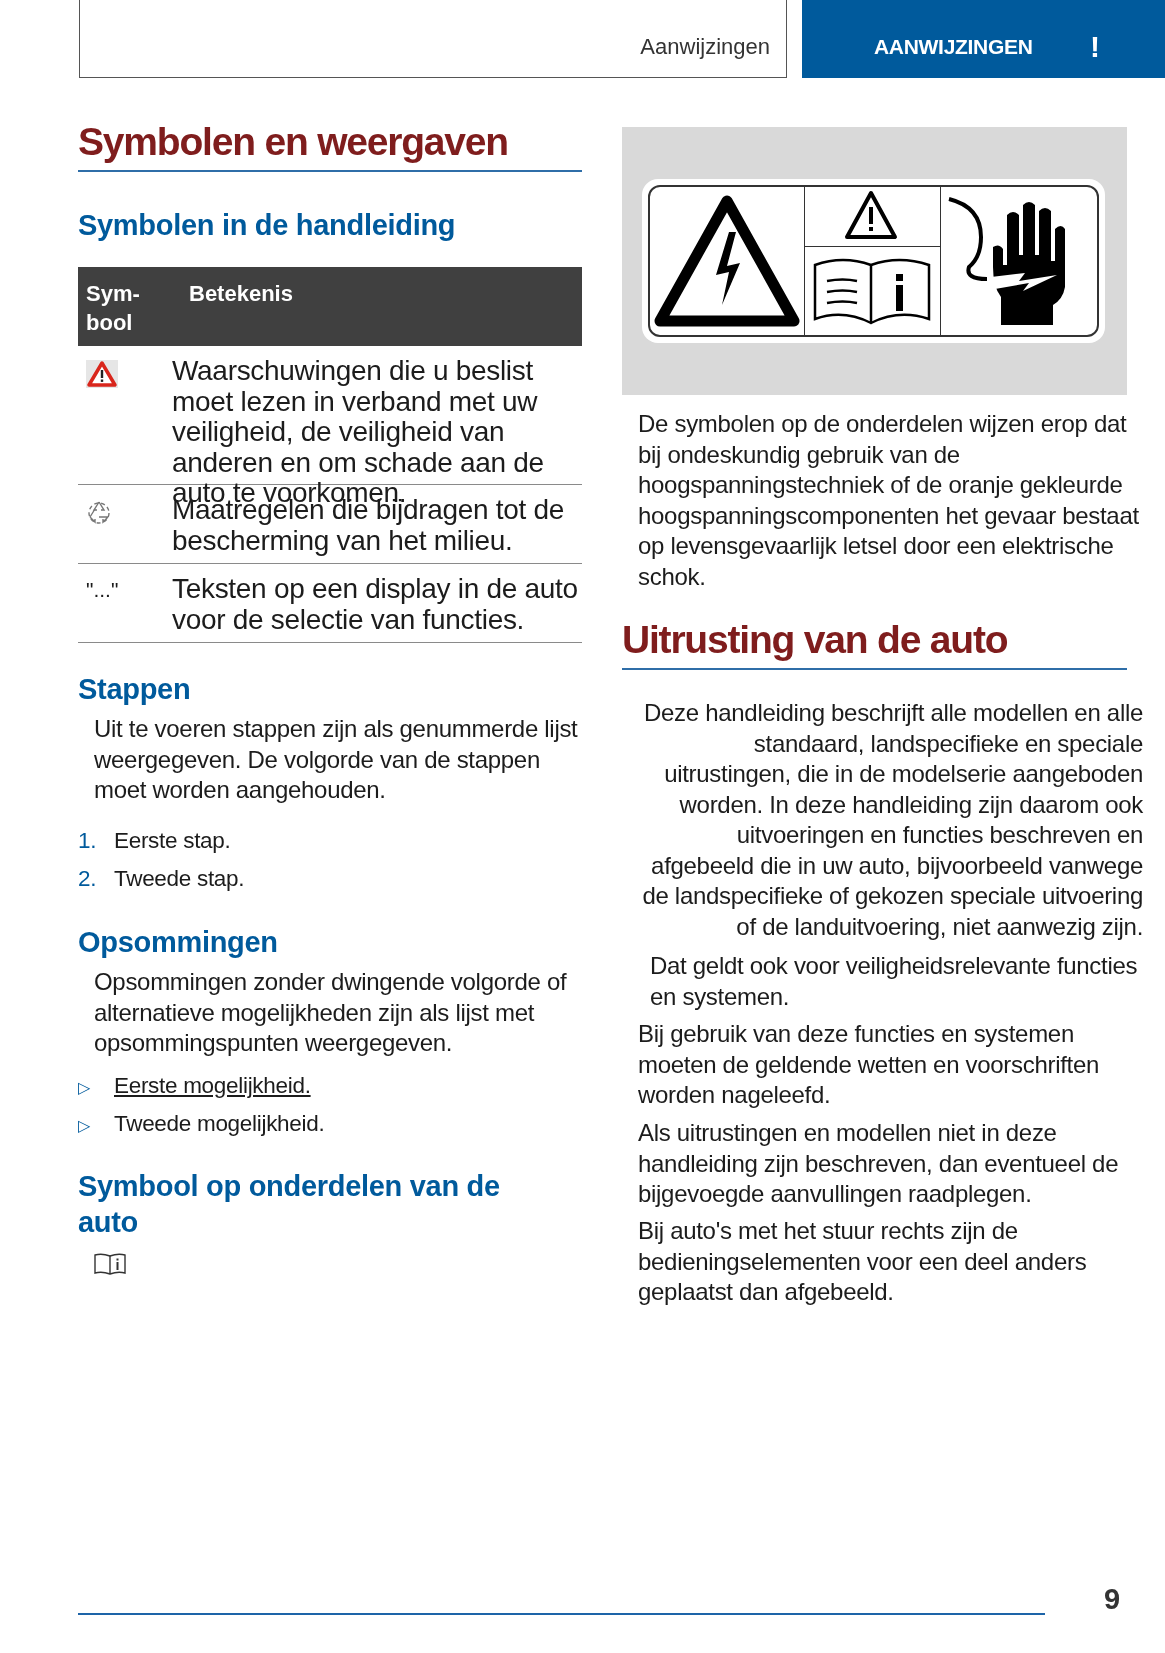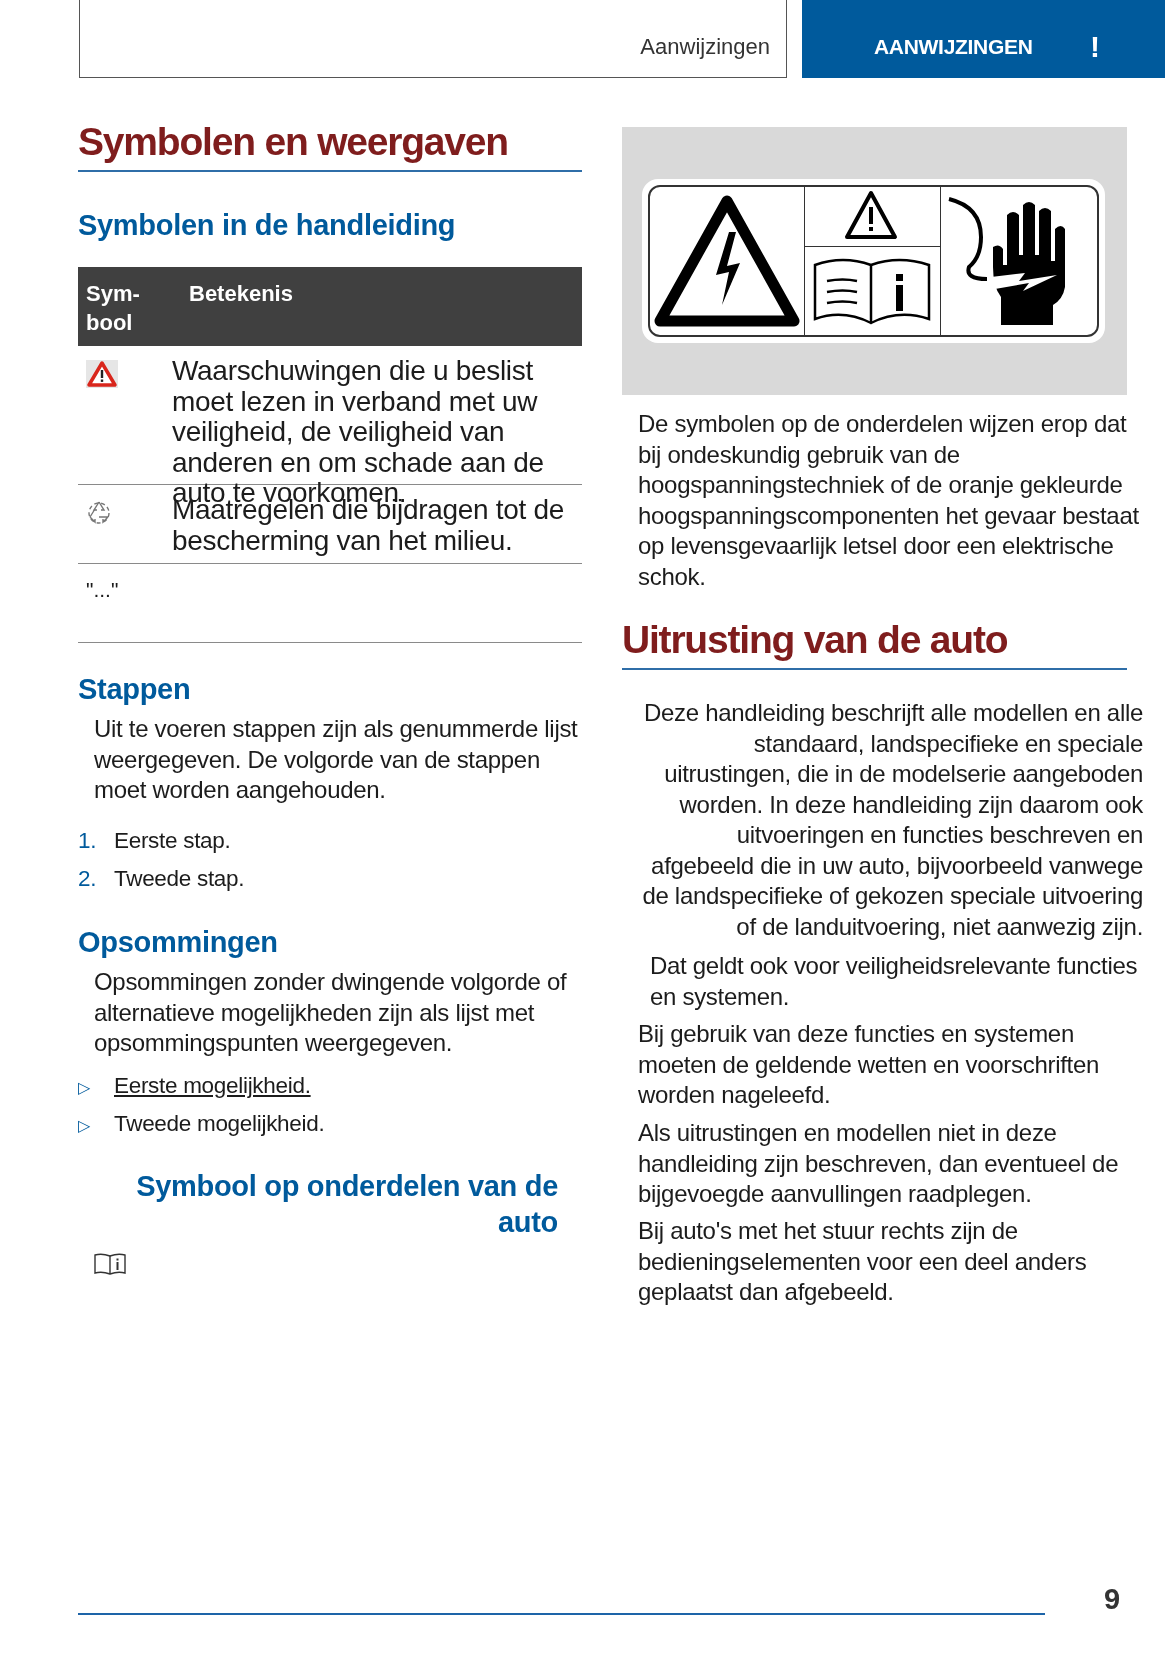--- a/index.html
+++ b/index.html
@@ -82,20 +82,21 @@
             <path d="M22 18 L17 23 L17 20 M22 18 L13 18"></path>
             <path d="M4 18 L9 23 L9 20 M4 18 L9 10"></path>
             <circle cx="13" cy="14" r="10" stroke-dasharray="4 3"></circle>
           </svg>
       </span>
       <div class="txt">Maatregelen die bijdragen tot de bescherming van het milieu.</div>
     </div>
 
     <div class="tbl-row" style="height:79px;">
       <span class="sym">"..."</span>
+      <div class="txt">Teksten op een display in de auto voor de selectie van functies.</div>
     </div>
   </div>
 
   <div class="h2" style="top:671px;">Stappen</div>
   <div class="p" style="top:714px;">Uit te voeren stappen zijn als genummerde lijst weergegeven. De volgorde van de stappen moet worden aangehouden.</div>
   <div class="li" style="top:826px;">
     <span class="num">1.</span><span>Eerste stap.</span>
   </div>
   <div class="li" style="top:864px;">
     <span class="num">2.</span><span>Tweede stap.</span>
@@ -103,21 +104,21 @@
 
   <div class="h2" style="top:924px;">Opsommingen</div>
   <div class="p" style="top:967px;">Opsommingen zonder dwingende volgorde of alternatieve mogelijkheden zijn als lijst met opsommingspunten weergegeven.</div>
   <div class="li" style="top:1071px;text-decoration:underline;">
     <span class="bullet">▷</span><span>Eerste mogelijkheid.</span>
   </div>
   <div class="li" style="top:1109px;">
     <span class="bullet">▷</span><span>Tweede mogelijkheid.</span>
   </div>
 
-  <div class="h2" style="top:1168px; width:480px;text-align:right;">Symbool op onderdelen van de auto</div>
+  <div class="h2" style="top:1168px; width:480px;">Symbool op onderdelen van de auto</div>
   <div class="p" style="top:1249px;">
     <span style="display:inline-block; vertical-align:-3px; margin-right:6px;">
       <svg width="32" height="22" viewBox="0 0 32 22" fill="none" stroke="#333" stroke-width="1.4">
           <path d="M1 2 Q8 0 16 3 Q24 0 31 2 L31 20 Q24 18 16 21 Q8 18 1 20 Z"></path>
           <line x1="16" y1="3" x2="16" y2="21"></line>
           <rect x="22.5" y="9" width="2" height="8" fill="#333" stroke="none"></rect>
           <rect x="22.5" y="5.5" width="2" height="2" fill="#333" stroke="none"></rect>
         </svg>
     </span>
   </div>

